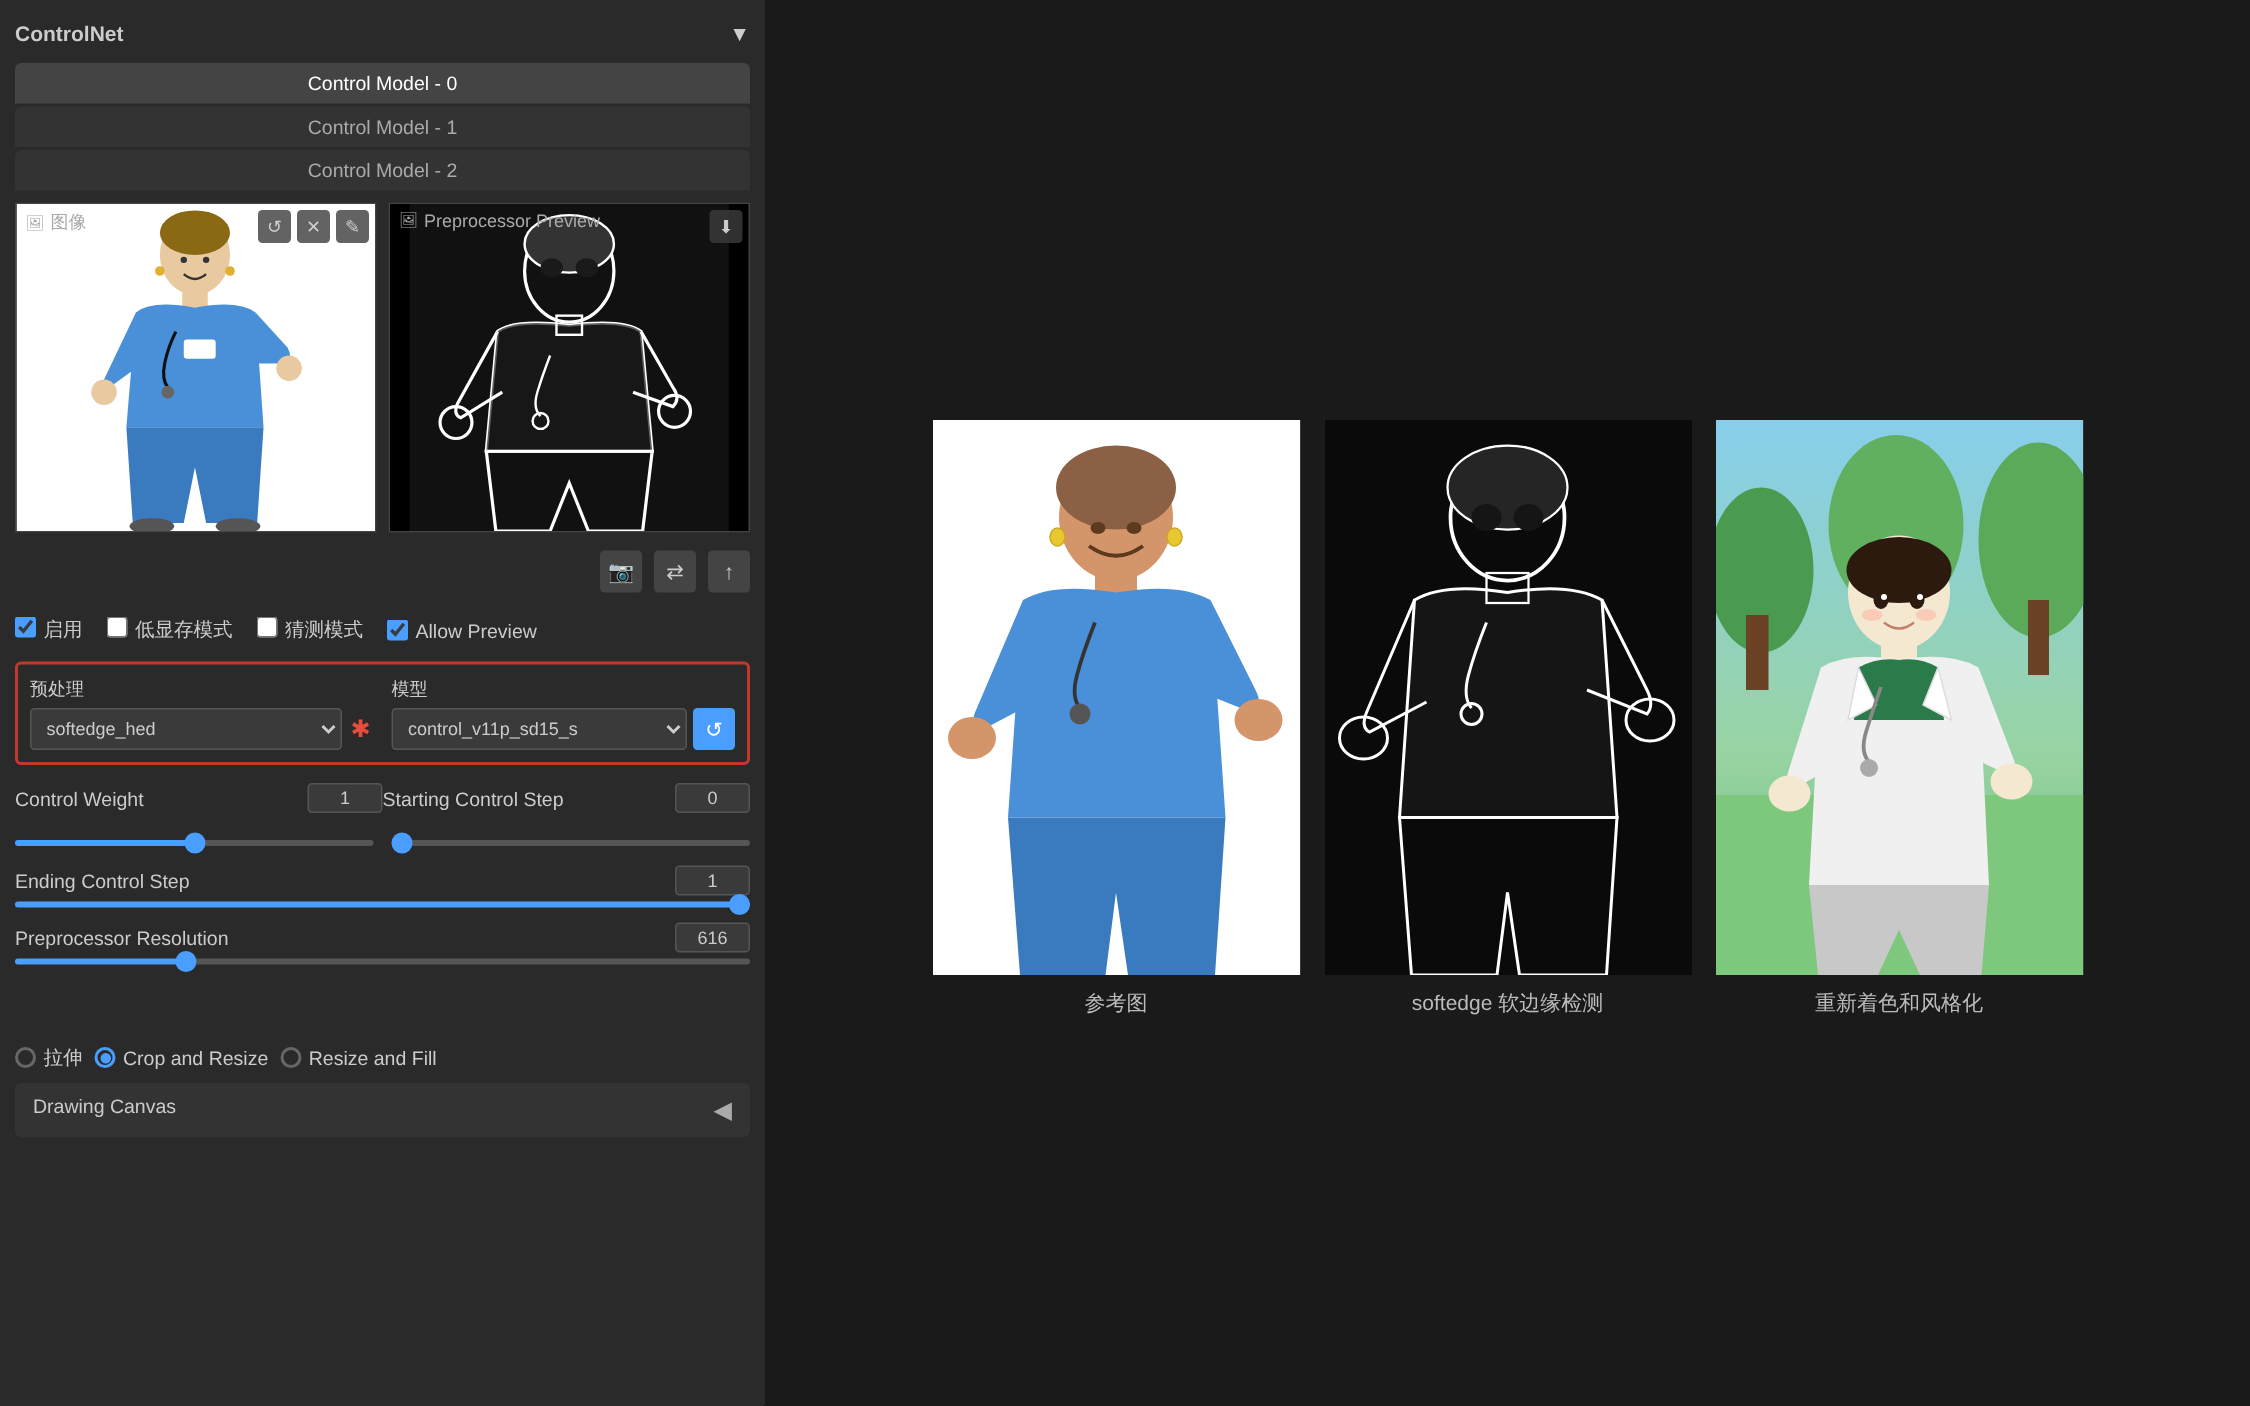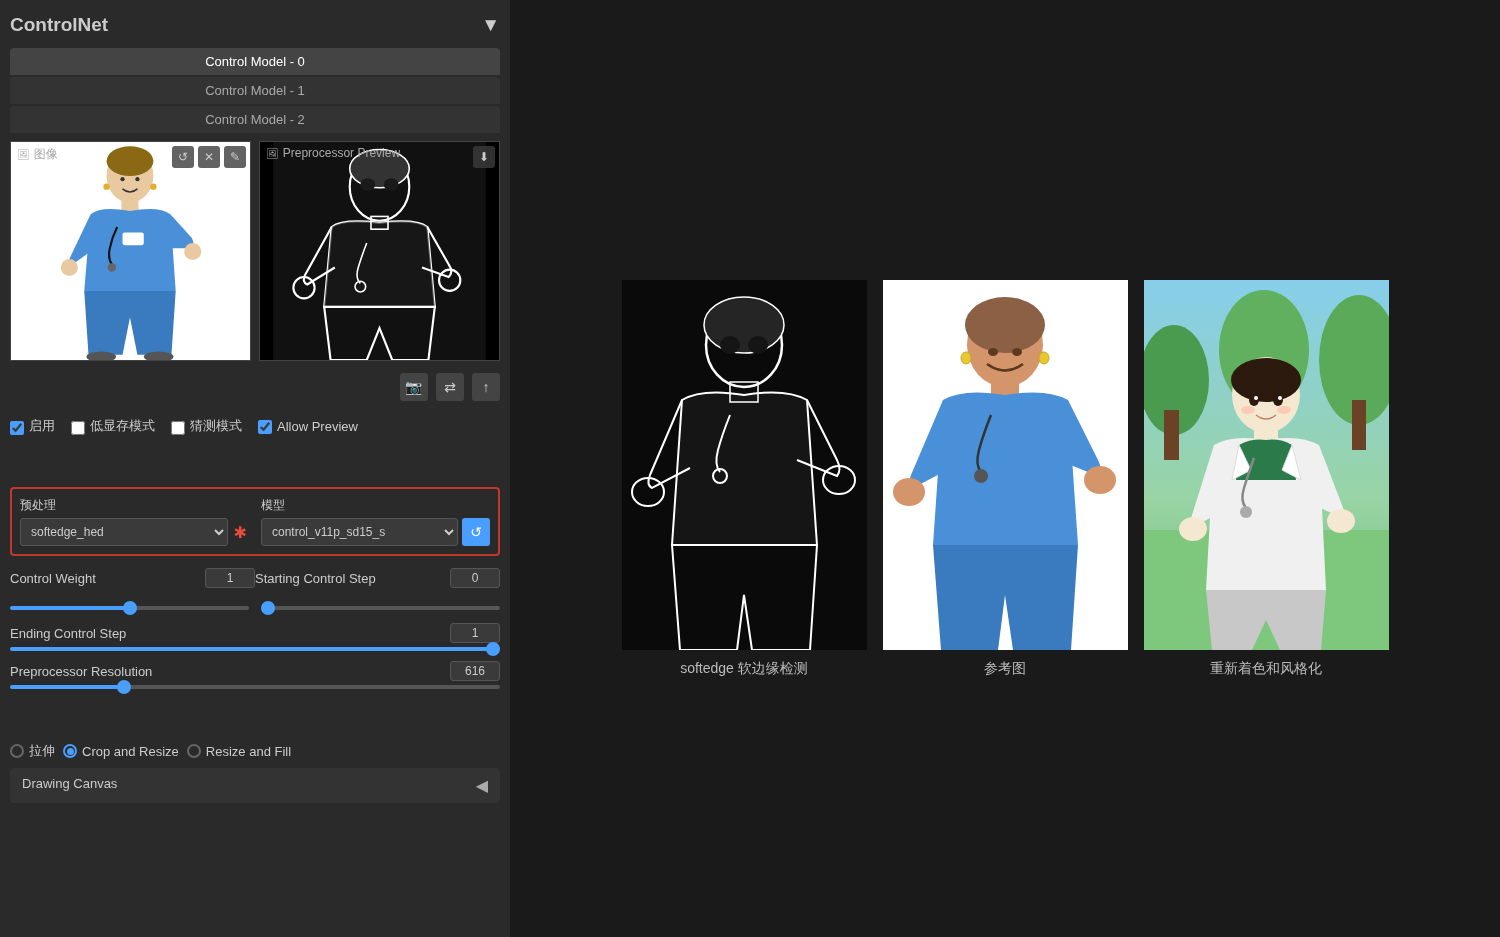--- a/index.html
+++ b/index.html
@@ -24,21 +24,21 @@
       flex-direction: column;
       gap: 8px;
       overflow-y: auto;
     }
 
     .panel-header {
       display: flex;
       justify-content: space-between;
       align-items: center;
       color: #ccc;
-      font-size: 19px;
+      font-size: 14px;
       font-weight: bold;
       padding: 4px 0;
     }
 
     .tabs {
       display: flex;
       gap: 2px;
       flex-direction: column;
     }
 
@@ -135,36 +135,35 @@
     
     .checkbox-row {
       display: flex;
       align-items: center;
       gap: 16px;
       padding: 4px 0;
     }
 
     .checkbox-item {
       display: flex;
-      align-items: flex-end;
+      align-items: flex-start;
       gap: 5px;
     }
 
     .checkbox-item input[type="checkbox"] {
       width: 14px;
       height: 14px;
       accent-color: #4a9eff;
     }
 
     
     .model-section {
       border: 2px solid #c0392b;
       border-radius: 4px;
       padding: 8px;
-      margin-top: 40px;
     }
 
     .model-row {
       display: flex;
       gap: 12px;
     }
 
     .model-col {
       flex: 1;
       display: flex;
@@ -617,20 +616,58 @@
     <span class="chevron-icon">◀</span>
   </div>
 </div>
 
 <div class="right-panel">
   <div class="image-gallery">
 
     <div class="gallery-item">
       <div class="gallery-placeholder">
         <svg width="245" height="370" viewBox="0 0 245 370" xmlns="http://www.w3.org/2000/svg">
+          <rect width="245" height="370" fill="white"></rect>
+
+          <ellipse cx="122" cy="65" rx="38" ry="42" fill="#d4956a"></ellipse>
+
+          <ellipse cx="122" cy="45" rx="40" ry="28" fill="#8b6045"></ellipse>
+
+          <rect x="108" y="102" width="28" height="22" fill="#d4956a"></rect>
+
+          <path d="M60 120 Q80 108 122 115 Q164 108 185 120 L195 265 L50 265 Z" fill="#4a90d9"></path>
+
+          <path d="M60 120 L28 195 Q24 205 30 208 L68 188" fill="#4a90d9"></path>
+
+          <path d="M185 120 L215 180 Q220 190 215 196 L175 180" fill="#4a90d9"></path>
+
+          <ellipse cx="26" cy="212" rx="16" ry="14" fill="#d4956a"></ellipse>
+          <ellipse cx="217" cy="200" rx="16" ry="14" fill="#d4956a"></ellipse>
+
+          <path d="M50 265 L58 370 L115 370 L122 315 L130 370 L188 370 L195 265 Z" fill="#3a7abf"></path>
+
+          <ellipse cx="110" cy="72" rx="5" ry="4" fill="#5c3a1e"></ellipse>
+          <ellipse cx="134" cy="72" rx="5" ry="4" fill="#5c3a1e"></ellipse>
+          <path d="M106 85 Q122 96 138 85" stroke="#5c3a1e" stroke-width="2" fill="none"></path>
+
+          <path d="M108 135 Q100 155 96 170 Q92 185 98 192" stroke="#333" stroke-width="2.5" fill="none"></path>
+          <circle cx="98" cy="196" r="7" fill="#555"></circle>
+
+          <ellipse cx="83" cy="78" rx="5" ry="6" fill="#e8c830" stroke="#cca820" stroke-width="1"></ellipse>
+          <ellipse cx="161" cy="78" rx="5" ry="6" fill="#e8c830" stroke="#cca820" stroke-width="1"></ellipse>
+
+          <path d="M104 84 Q122 97 140 84" stroke="#5c3a1e" stroke-width="2.5" fill="none"></path>
+        </svg>
+      </div>
+      <span class="gallery-caption">参考图</span>
+    </div>
+
+    <div class="gallery-item">
+      <div class="gallery-placeholder">
+        <svg width="245" height="370" viewBox="0 0 245 370" xmlns="http://www.w3.org/2000/svg">
           <rect width="245" height="370" fill="#0a0a0a"></rect>
 
           <ellipse cx="122" cy="65" rx="38" ry="42" fill="none" stroke="white" stroke-width="2.5"></ellipse>
 
           <ellipse cx="122" cy="45" rx="40" ry="28" fill="#252525" stroke="white" stroke-width="1.5"></ellipse>
 
           <ellipse cx="108" cy="65" rx="10" ry="9" fill="#151515"></ellipse>
           <ellipse cx="136" cy="65" rx="10" ry="9" fill="#151515"></ellipse>
 
           <path d="M60 120 Q80 108 122 115 Q164 108 185 120 L195 265 L50 265 Z" fill="#151515" stroke="white" stroke-width="2"></path>
@@ -644,58 +681,20 @@
 
           <path d="M50 265 L58 370 L115 370 L122 315 L130 370 L188 370 L195 265 Z" fill="none" stroke="white" stroke-width="2"></path>
 
           <rect x="108" y="102" width="28" height="20" fill="none" stroke="white" stroke-width="1.5"></rect>
 
           <path d="M108 135 Q100 155 96 170 Q92 185 98 192" stroke="white" stroke-width="2" fill="none"></path>
           <circle cx="98" cy="196" r="7" fill="none" stroke="white" stroke-width="2"></circle>
         </svg>
       </div>
       <span class="gallery-caption">softedge 软边缘检测</span>
-    </div>
-
-    <div class="gallery-item">
-      <div class="gallery-placeholder">
-        <svg width="245" height="370" viewBox="0 0 245 370" xmlns="http://www.w3.org/2000/svg">
-          <rect width="245" height="370" fill="white"></rect>
-
-          <ellipse cx="122" cy="65" rx="38" ry="42" fill="#d4956a"></ellipse>
-
-          <ellipse cx="122" cy="45" rx="40" ry="28" fill="#8b6045"></ellipse>
-
-          <rect x="108" y="102" width="28" height="22" fill="#d4956a"></rect>
-
-          <path d="M60 120 Q80 108 122 115 Q164 108 185 120 L195 265 L50 265 Z" fill="#4a90d9"></path>
-
-          <path d="M60 120 L28 195 Q24 205 30 208 L68 188" fill="#4a90d9"></path>
-
-          <path d="M185 120 L215 180 Q220 190 215 196 L175 180" fill="#4a90d9"></path>
-
-          <ellipse cx="26" cy="212" rx="16" ry="14" fill="#d4956a"></ellipse>
-          <ellipse cx="217" cy="200" rx="16" ry="14" fill="#d4956a"></ellipse>
-
-          <path d="M50 265 L58 370 L115 370 L122 315 L130 370 L188 370 L195 265 Z" fill="#3a7abf"></path>
-
-          <ellipse cx="110" cy="72" rx="5" ry="4" fill="#5c3a1e"></ellipse>
-          <ellipse cx="134" cy="72" rx="5" ry="4" fill="#5c3a1e"></ellipse>
-          <path d="M106 85 Q122 96 138 85" stroke="#5c3a1e" stroke-width="2" fill="none"></path>
-
-          <path d="M108 135 Q100 155 96 170 Q92 185 98 192" stroke="#333" stroke-width="2.5" fill="none"></path>
-          <circle cx="98" cy="196" r="7" fill="#555"></circle>
-
-          <ellipse cx="83" cy="78" rx="5" ry="6" fill="#e8c830" stroke="#cca820" stroke-width="1"></ellipse>
-          <ellipse cx="161" cy="78" rx="5" ry="6" fill="#e8c830" stroke="#cca820" stroke-width="1"></ellipse>
-
-          <path d="M104 84 Q122 97 140 84" stroke="#5c3a1e" stroke-width="2.5" fill="none"></path>
-        </svg>
-      </div>
-      <span class="gallery-caption">参考图</span>
     </div>
 
     <div class="gallery-item">
       <div class="gallery-placeholder">
         <svg width="245" height="370" viewBox="0 0 245 370" xmlns="http://www.w3.org/2000/svg">
 
           <defs>
             <linearGradient id="skyGrad" x1="0%" y1="0%" x2="0%" y2="100%">
               <stop offset="0%" style="stop-color:#87ceeb;stop-opacity:1"></stop>
               <stop offset="60%" style="stop-color:#98d4a3;stop-opacity:1"></stop>

